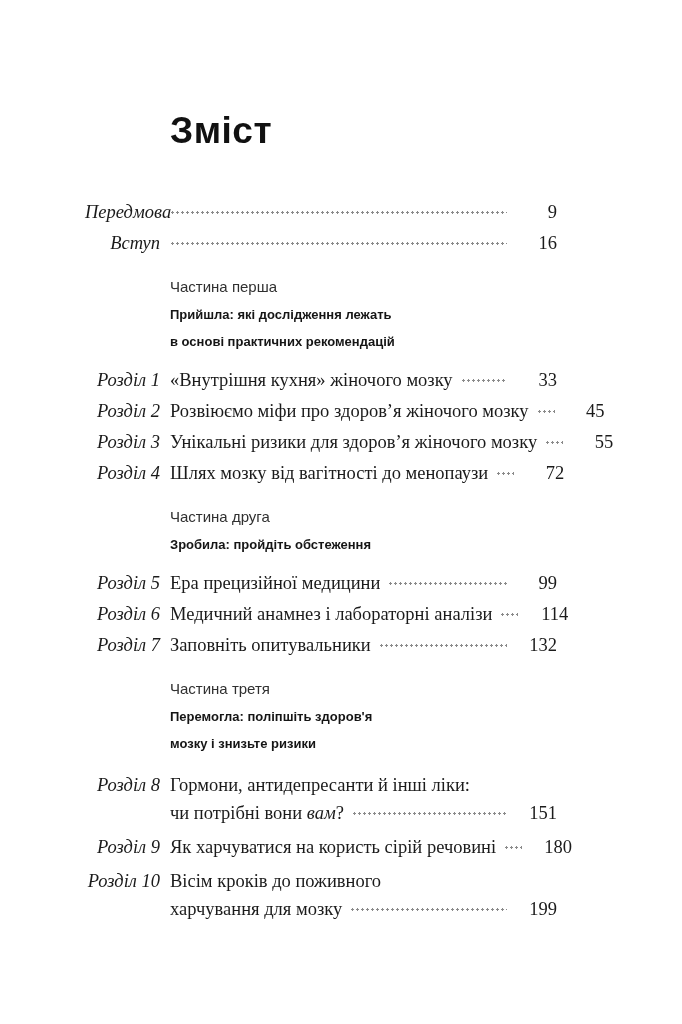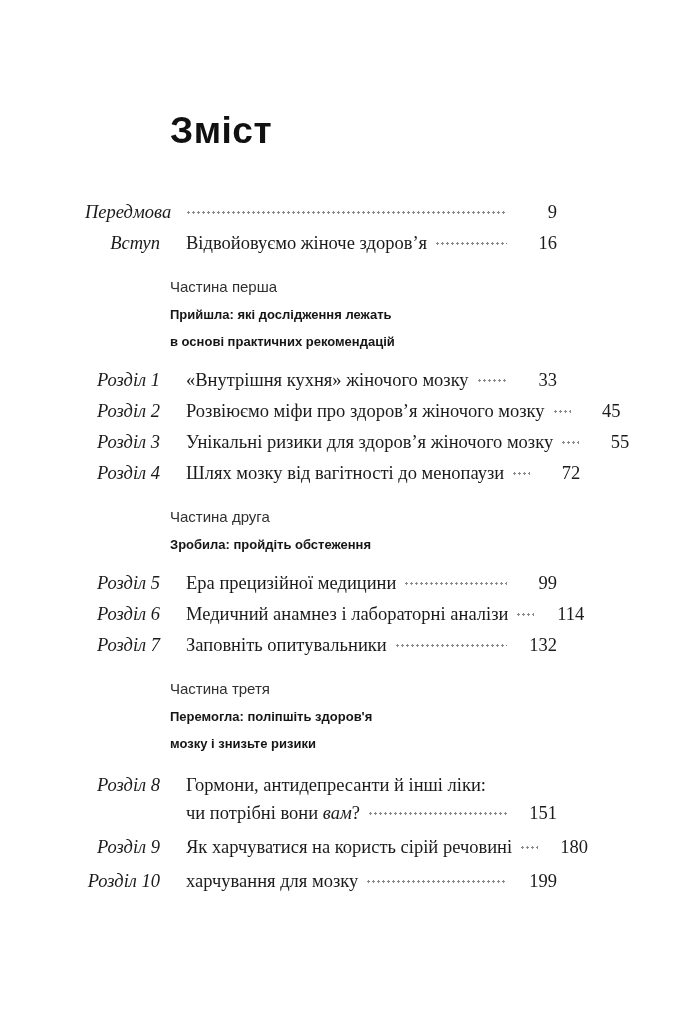--- a/index.html
+++ b/index.html
@@ -30,21 +30,20 @@
   .toc {
     margin-top: 50px;
   }
   .toc-row {
     display: flex;
     align-items: baseline;
     font-family: "Liberation Serif", "DejaVu Serif", serif;
     font-size: 18.5px;
     line-height: 22px;
     margin-bottom: 9px;
-    gap: 16px;
   }
   .toc-label {
     width: 75px;
     flex-shrink: 0;
     text-align: right;
     font-style: italic;
     padding-right: 10px;
     white-space: nowrap;
   }
   .toc-main {
@@ -121,21 +120,20 @@
       <div class="toc-main single">
 
         <div class="dots"></div>
         <div class="toc-page">9</div>
       </div>
     </div>
 
     <div class="toc-row">
       <div class="toc-label">Вступ</div>
       <div class="toc-main single">
-        <span class="toc-title">Відвойовуємо жіноче здоров’я</span>
         <div class="dots"></div>
         <div class="toc-page">16</div>
       </div>
     </div>
 
     <div class="part">
       <div class="part-kicker">Частина перша</div>
       <div class="part-heading">
         <div>Прийшла: які дослідження лежать</div>
         <div>в основі практичних рекомендацій</div>
@@ -238,20 +236,21 @@
       <div class="toc-main single">
         <span class="toc-title">Як харчуватися на користь сірій речовині</span>
         <div class="dots"></div>
         <div class="toc-page">180</div>
       </div>
     </div>
 
     <div class="toc-row">
       <div class="toc-label">Розділ 10</div>
       <div class="toc-main">
+        <div class="toc-line1">Вісім кроків до поживного</div>
         <div class="toc-line2">
           <span class="toc-title">харчування для мозку</span>
           <div class="dots"></div>
           <div class="toc-page">199</div>
         </div>
       </div>
     </div>
 
   </div>
 </div>

